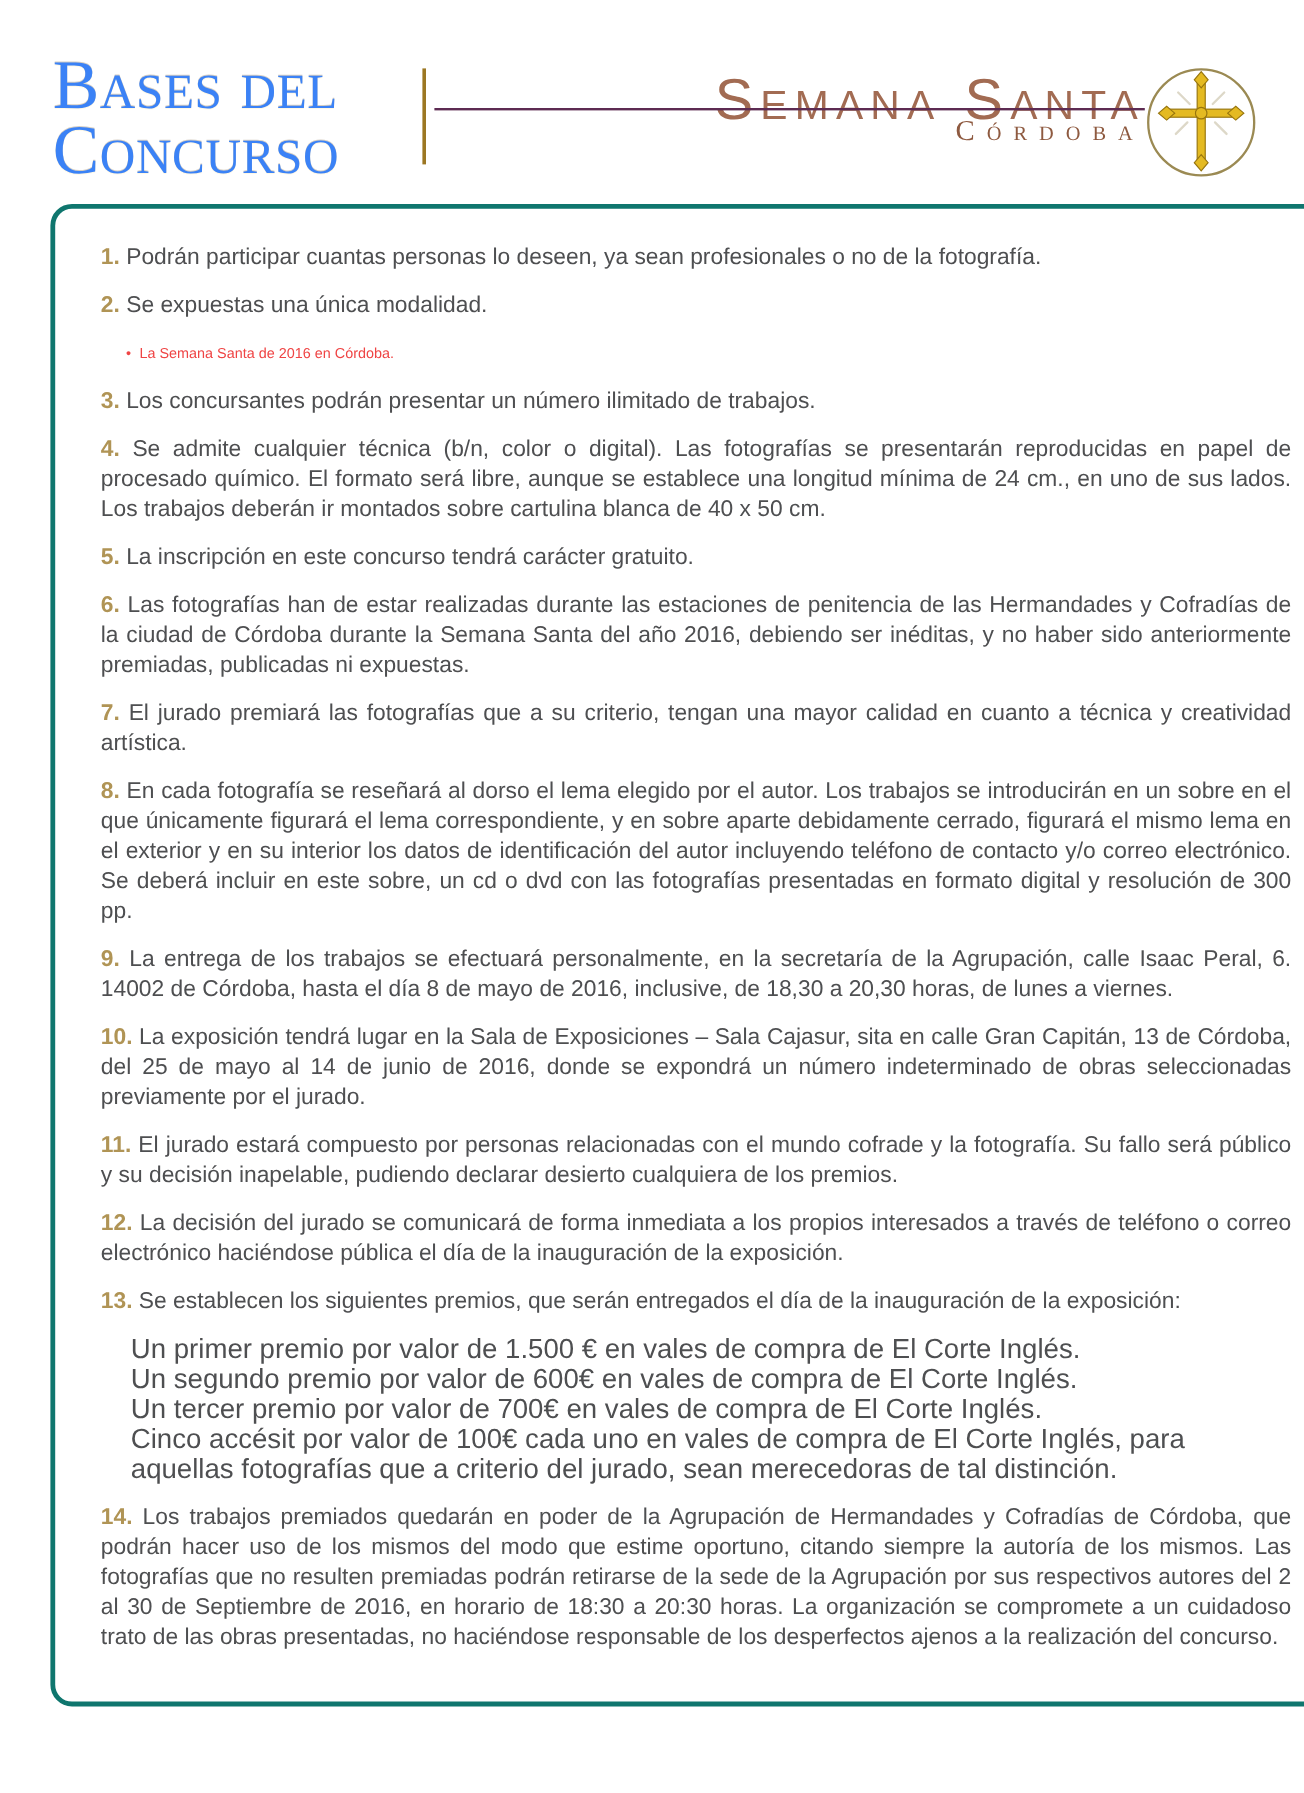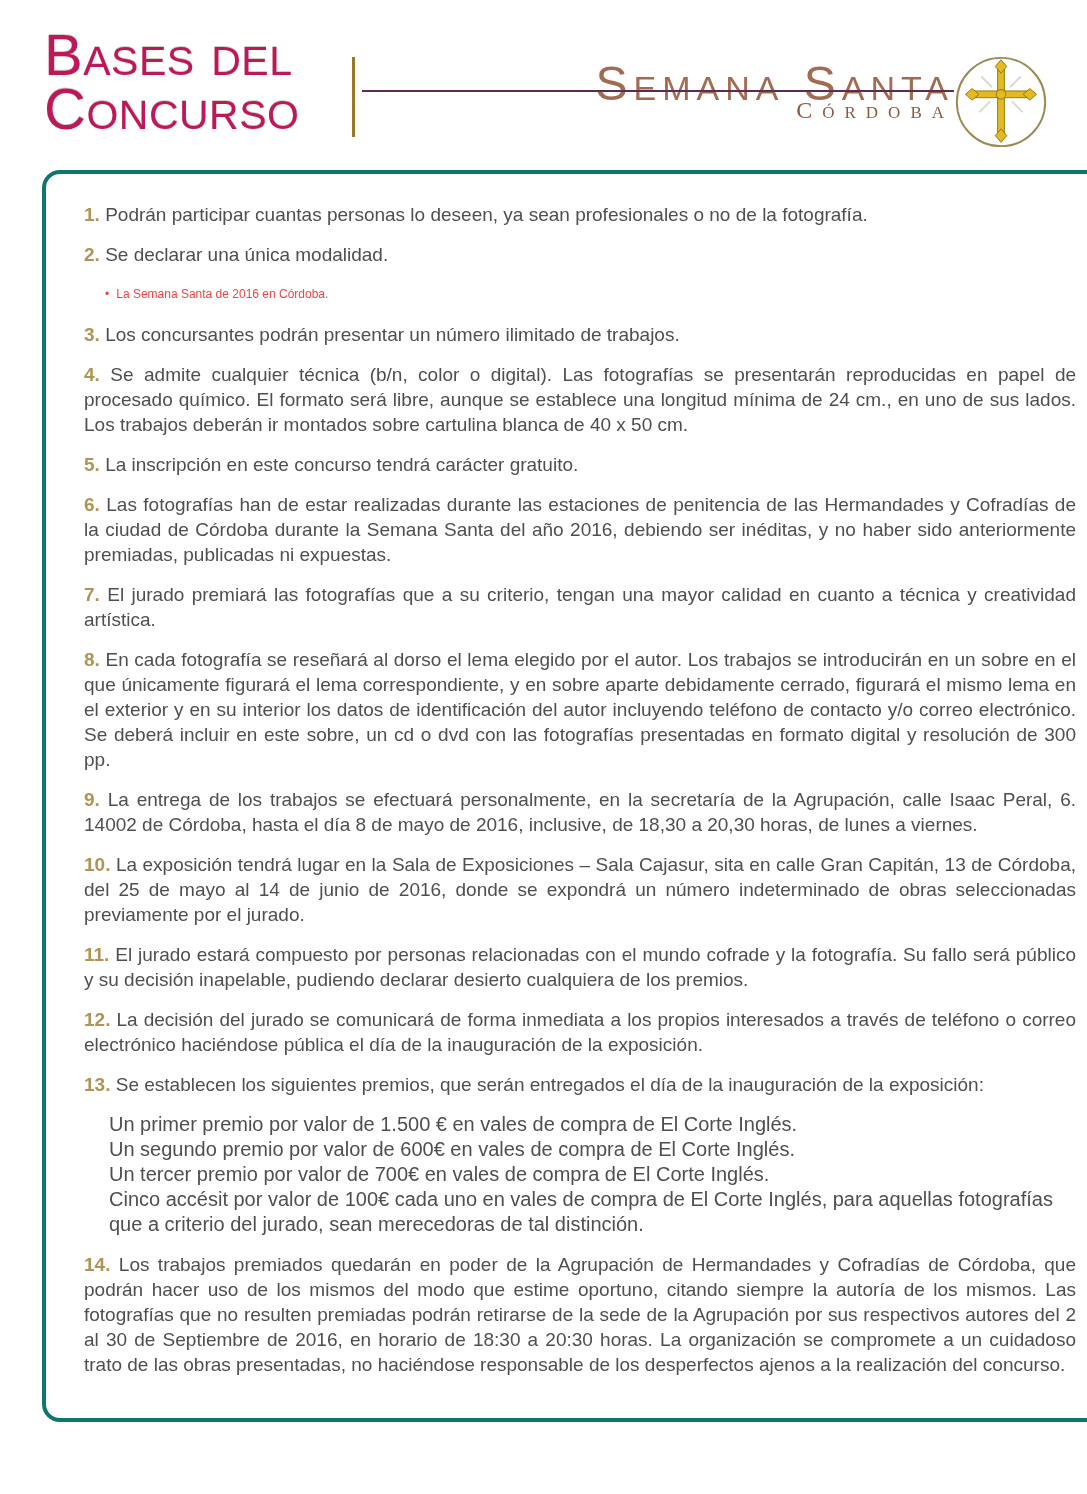--- a/index.html
+++ b/index.html
@@ -3,24 +3,24 @@
 <meta charset="utf-8">
 <style>
   html,body { margin:0; padding:0; }
   body {
     width:1087px; height:1494px; position:relative; background:#ffffff;
     font-family:"Liberation Sans", sans-serif; overflow:hidden;
   }
 
   
   .title-block {
-    position:absolute; left:44px; top:26px;
-    font-family:Liberation Sans, sans-serif;
+    position:absolute; left:44px; top:42px;
+    font-family:Liberation Serif, serif;
     font-variant:small-caps;
-    color:#be185d; line-height:1;
+    color:#3b82f6; line-height:1;
   }
   .title-line { font-size:58px; letter-spacing:0.5px;
     text-shadow:0 1px 0 rgba(255,235,180,0.35), 0 -1px 0 rgba(90,60,10,0.25); }
   .title-line + .title-line { margin-top:-4px;text-align:center; }
 
   .header-vline {
     position:absolute; left:352px; top:57px; width:3px; height:80px;
     background:#9c7723;
   }
   .brand-line1 {
@@ -51,21 +51,21 @@
     margin:0 0 15px 0; font-size:19px; line-height:25px; color:#4e4f51;
     text-align:justify;
   }
   .num { font-weight:bold; color:#b09455; }
   .bullet-line {
     margin:0 0 15px 0; padding-left:21px;
     font-size:12px; line-height:25px; color:#ef4444;
   }
   .bullet-marker { margin-right:7px; }
   .prizes { margin:0 0 15px 0; padding-left:25px; }
-  .prize-line { margin:0; font-size:20px; line-height:25px; color:#4e4f51; }
+  .prize-line { margin:0; font-size:23px; line-height:25px; color:#4e4f51; }
 </style>
 </head>
 <body>
 
 <header>
   <div class="title-block">
     <div class="title-line">Bases del</div>
     <div class="title-line">Concurso</div>
   </div>
 
@@ -91,21 +91,21 @@
       <path d="M13 42 l7 -6 7 6 -7 6 z"></path>
       <path d="M73 42 l7 -6 7 6 -7 6 z"></path>
       <circle cx="50" cy="42" r="5"></circle>
     </g>
   </svg>
 </header>
 
 <main class="rules-box">
   <div id="rules-list">
       <p class="rule"><span class="num">1.</span> <span>Podrán participar cuantas personas lo deseen, ya sean profesionales o no de la fotografía.</span></p>
-      <p class="rule"><span class="num">2.</span> <span>Se declarar una única modalidad.</span></p>
+      <p class="rule"><span class="num">2.</span> <span>Se expuestas una única modalidad.</span></p>
       <p class="bullet-line"><span class="bullet-marker">•</span><span>La Semana Santa de 2016 en Córdoba.</span></p>
       <p class="rule"><span class="num">3.</span> <span>Los concursantes podrán presentar un número ilimitado de trabajos.</span></p>
       <p class="rule"><span class="num">4.</span> <span>Se admite cualquier técnica (b/n, color o digital). Las fotografías se presentarán reproducidas en papel de procesado químico. El formato será libre, aunque se establece una longitud mínima de 24 cm., en uno de sus lados. Los trabajos deberán ir montados sobre cartulina blanca de 40 x 50 cm.</span></p>
       <p class="rule"><span class="num">5.</span> <span>La inscripción en este concurso tendrá carácter gratuito.</span></p>
       <p class="rule"><span class="num">6.</span> <span>Las fotografías han de estar realizadas durante las estaciones de penitencia de las Hermandades y Cofradías de la ciudad de Córdoba durante la Semana Santa del año 2016, debiendo ser inéditas, y no haber sido anteriormente premiadas, publicadas ni expuestas.</span></p>
       <p class="rule"><span class="num">7.</span> <span>El jurado premiará las fotografías que a su criterio, tengan una mayor calidad en cuanto a técnica y creatividad artística.</span></p>
       <p class="rule"><span class="num">8.</span> <span>En cada fotografía se reseñará al dorso el lema elegido por el autor. Los trabajos se introducirán en un sobre en el que únicamente figurará el lema correspondiente, y en sobre aparte debidamente cerrado, figurará el mismo lema en el exterior y en su interior los datos de identificación del autor incluyendo teléfono de contacto y/o correo electrónico. Se deberá incluir en este sobre, un cd o dvd con las fotografías presentadas en formato digital y resolución de 300 pp.</span></p>
       <p class="rule"><span class="num">9.</span> <span>La entrega de los trabajos se efectuará personalmente, en la secretaría de la Agrupación, calle Isaac Peral, 6. 14002 de Córdoba, hasta el día 8 de mayo de 2016, inclusive, de 18,30 a 20,30 horas, de lunes a viernes.</span></p>
       <p class="rule"><span class="num">10.</span> <span>La exposición tendrá lugar en la Sala de Exposiciones – Sala Cajasur, sita en calle Gran Capitán, 13 de Córdoba, del 25 de mayo al 14 de junio de 2016, donde se expondrá un número indeterminado de obras seleccionadas previamente por el jurado.</span></p>
       <p class="rule"><span class="num">11.</span> <span>El jurado estará compuesto por personas relacionadas con el mundo cofrade y la fotografía. Su fallo será público y su decisión inapelable, pudiendo declarar desierto cualquiera de los premios.</span></p>

